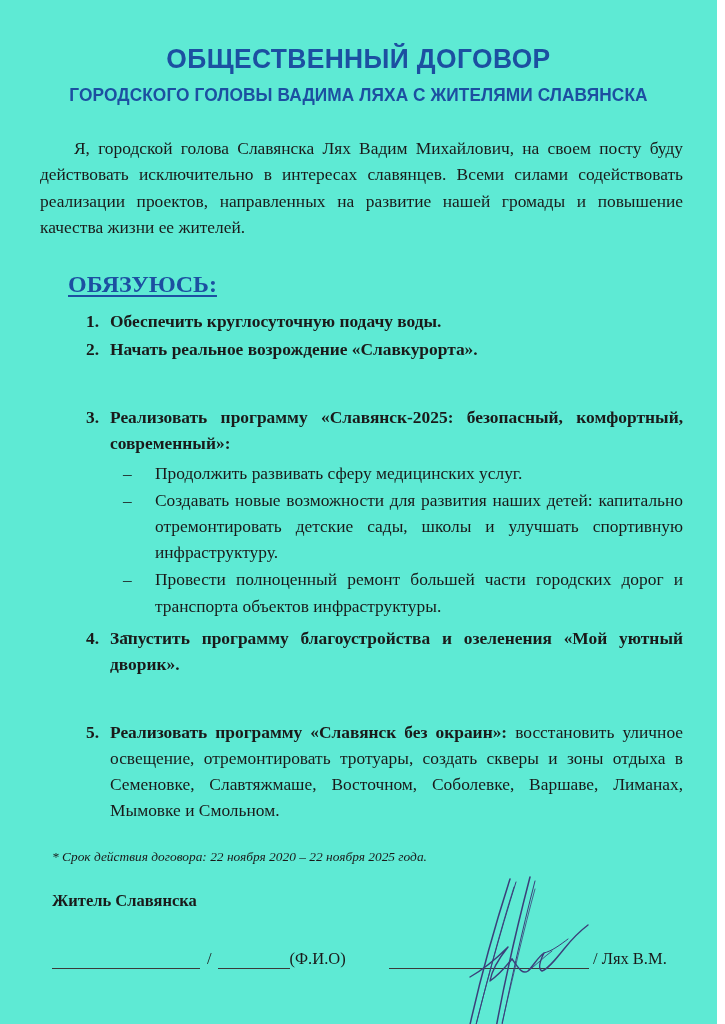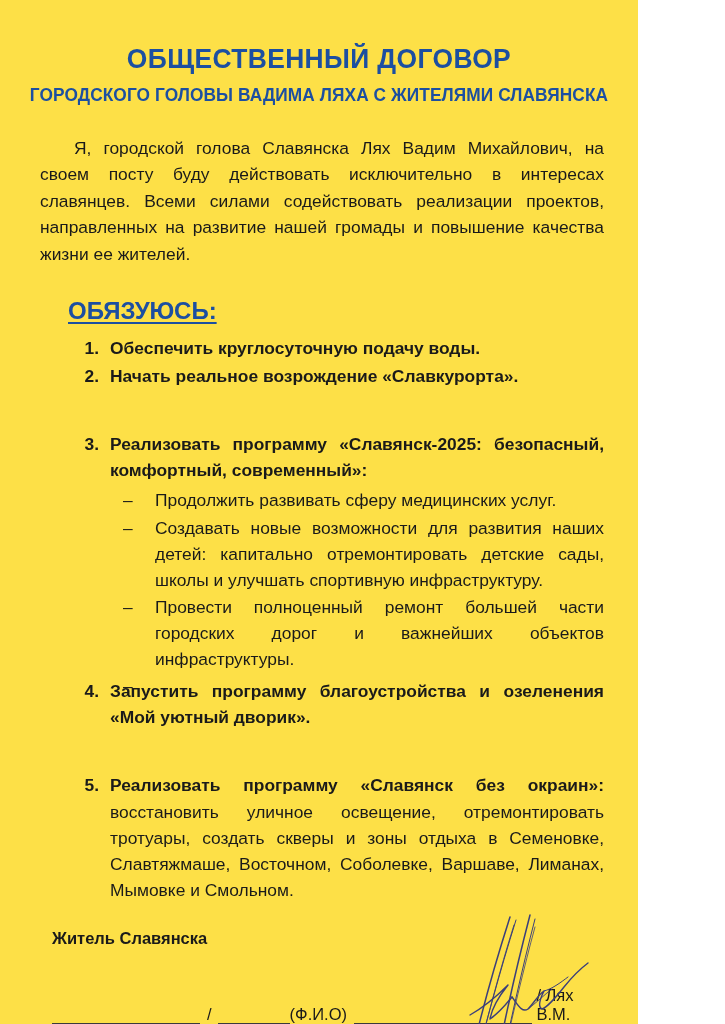--- a/index.html
+++ b/index.html
@@ -7,23 +7,23 @@
     margin: 0;
     padding: 0;
     background: #ffffff;
   }
   body {
     font-family: "Liberation Sans", sans-serif;
     color: #1a1a1a;
   }
   .page {
     position: relative;
-    width: 638px;
+    width: 717px;
     height: 1024px;
-    background: #fde047;
+    background: #5eead4;
     overflow: hidden;
     box-sizing: border-box;
   }
 
   
   .header {
     padding-top: 44px;
     text-align: center;
   }
   .doc-title {
@@ -44,20 +44,21 @@
     letter-spacing: 0.1px;
     line-height: 1.15;
     margin: 10px 0 0 0;
     text-transform: uppercase;
     transform: scaleX(0.95);
   }
 
   
   .content {
     padding: 0 34px 0 40px;
+    font-family: Liberation Serif, serif;
   }
   .intro {
     margin: 29px 0 0 0;
     font-size: 17.4px;
     line-height: 1.52;
     text-align: justify;
     text-indent: 34px;
     color: #1a1a1a;
   }
 
@@ -221,40 +222,41 @@
           <li>
             <span class="dash">–</span>
             <span>Продолжить развивать сферу медицинских услуг.</span>
           </li>
           <li>
             <span class="dash">–</span>
             <span>Создавать новые возможности для развития наших детей: капитально отремонтировать детские сады, школы и улучшать спортивную инфраструктуру.</span>
           </li>
           <li>
             <span class="dash">–</span>
-            <span>Провести полноценный ремонт большей части городских дорог и важнейших объектов инфраструктуры.</span>
+            <span>Провести полноценный ремонт большей части городских дорог и транспорта объектов инфраструктуры.</span>
           </li>
           <li>
             <span class="dash">–</span>
           </li>
         </ul>
       </li>
 
       <li>
         <span class="num">4.</span>
         <span class="ptext">Запустить программу благоустройства и озеленения «Мой уютный дворик».</span>
       </li>
 
       <li class="justify-all">
         <span class="num">5.</span>
         <span class="ptext"><span>Реализовать программу «Славянск без окраин»:</span><span class="normal-run"> восстановить уличное освещение, отремонтировать тротуары, создать скверы и зоны отдыха в Семеновке, Славтяжмаше, Восточном, Соболевке, Варшаве, Лиманах, Мымовке и Смольном.</span></span>
       </li>
 
     </ol>
 
+    <p class="footnote">* Срок действия договора: 22 ноября 2020 – 22 ноября 2025 года.</p>
 
     <div class="sig-area">
 
       <div class="sig-labels">
         <span class="left-lbl">Житель Славянска</span>
       </div>
 
       <div class="sig-lines">
         <span class="block left-block">
           <span class="rule rule-a"></span>

